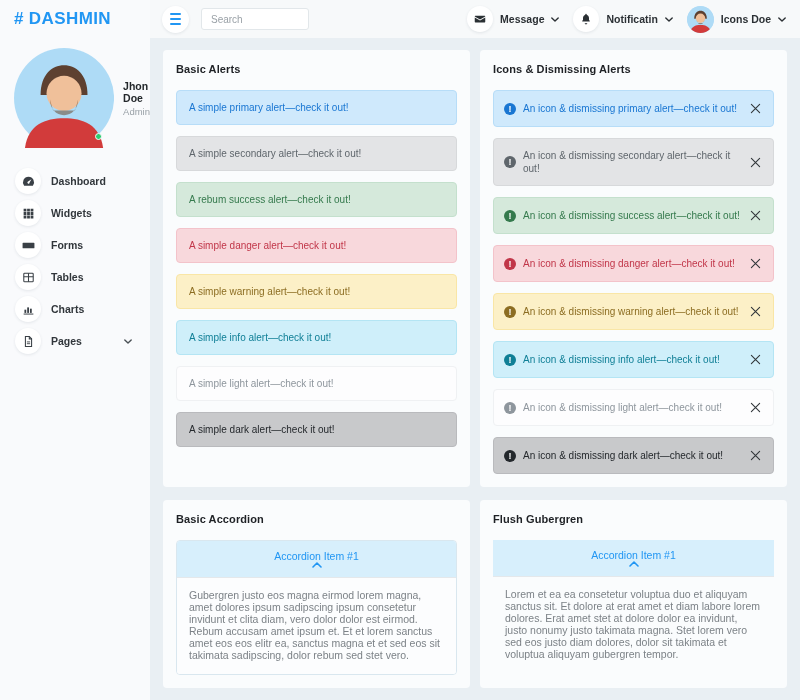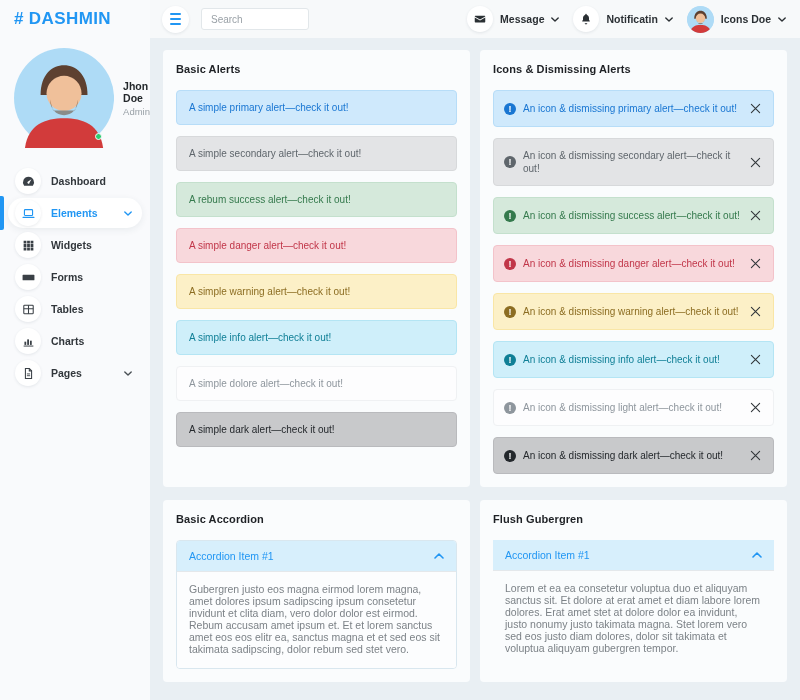--- a/index.html
+++ b/index.html
@@ -78,21 +78,21 @@
   .a-success   { color:#357a4d; background:#d5e9db; border-color:#c4e0cd; }
   .a-danger    { color:#c13649; background:#f8d8dc; border-color:#f3c3ca; }
   .a-warning   { color:#8c6d22; background:#fcf0c7; border-color:#f9e6a6; }
   .a-info      { color:#0f7f96; background:#cfeffa; border-color:#b4e5f4; }
   .a-light     { color:#8e969d; background:#fdfdfe; border-color:#eff1f3; }
   .a-dark      { color:#24282c; background:#c8c9cb; border-color:#b9babd; }
   
   .accordion { border:1px solid #d9e7ef; border-radius:4px; background:#fcfdfe; overflow:hidden; }
   .accordion.flush { border:none; border-radius:0; background:transparent; }
   .acc-head { display:flex; align-items:center; justify-content:space-between;
-              padding:9px 12px; font-size:10.5px; color:#5b6065; cursor:pointer; }
+              padding:9px 12px; font-size:10.5px; color:#5b6065; cursor:pointer;flex-direction:column; }
   .acc-head .chev { color:#6a7075; display:flex; }
   .acc-item.expanded .acc-head { background:#d7effc; color:#2196f3; }
   .acc-item.expanded .acc-head .chev { color:#2196f3; }
   .acc-body { padding:11px 12px 13px 12px; font-size:10.5px; line-height:12px;
               color:#7c8287; border-top:1px solid #e4e8eb; background:#fcfdfe; }
   .accordion.flush .acc-body { background:transparent; }
 </style>
 </head>
 <body>
 
@@ -121,35 +121,20 @@
   </div>
   <nav>
     <div class="nav-item">
       <span class="nav-ic">
         <svg viewBox="0 0 16 16" fill="currentColor">
             <path d="M8 2.2a6.8 6.8 0 0 0-5.4 10.9h10.8A6.8 6.8 0 0 0 8 2.2zm1.1 7.9a1.35 1.35 0 0 1-2.3-1.4c.2-.3.4-.5.7-.6l4.1-2.8-2.4 4.3c0 .2 0 .4-.1.5z"></path>
           </svg>
       </span>
       <span>Dashboard</span>
     </div>
-    <div class="nav-item active">
-      <span class="active-bar"></span>
-      <span class="nav-ic">
-        <svg viewBox="0 0 16 16" fill="none" stroke="currentColor" stroke-width="1.4">
-            <rect x="3" y="3.2" width="10" height="7.2" rx="1"></rect>
-            <path d="M1.3 12.8h13.4" stroke-linecap="round"></path>
-          </svg>
-      </span>
-      <span>Elements</span>
-      <span class="chev">
-        <svg width="8" height="5" viewBox="0 0 10 6">
-            <path d="M1 1l4 4 4-4" fill="none" stroke="currentColor" stroke-width="1.7" stroke-linecap="round" stroke-linejoin="round"></path>
-          </svg>
-      </span>
-    </div>
     <div class="nav-item">
       <span class="nav-ic">
         <svg viewBox="0 0 16 16" fill="currentColor">
             <path d="M2 2h3.4v3.4H2zM6.3 2h3.4v3.4H6.3zM10.6 2H14v3.4h-3.4zM2 6.3h3.4v3.4H2zM6.3 6.3h3.4v3.4H6.3zM10.6 6.3H14v3.4h-3.4zM2 10.6h3.4V14H2zM6.3 10.6h3.4V14H6.3zM10.6 10.6H14V14h-3.4z"></path>
           </svg>
       </span>
       <span>Widgets</span>
     </div>
     <div class="nav-item">
       <span class="nav-ic">
@@ -255,21 +240,21 @@
   <main class="content">
 
     <section class="card">
       <h2 class="card-title">Basic Alerts</h2>
       <div class="alert a-primary"><span>A simple primary alert—check it out!</span></div>
       <div class="alert a-secondary"><span>A simple secondary alert—check it out!</span></div>
       <div class="alert a-success"><span>A rebum success alert—check it out!</span></div>
       <div class="alert a-danger"><span>A simple danger alert—check it out!</span></div>
       <div class="alert a-warning"><span>A simple warning alert—check it out!</span></div>
       <div class="alert a-info"><span>A simple info alert—check it out!</span></div>
-      <div class="alert a-light"><span>A simple dolore alert—check it out!</span></div>
+      <div class="alert a-light"><span>A simple light alert—check it out!</span></div>
       <div class="alert a-dark"><span>A simple dark alert—check it out!</span></div>
     </section>
 
     <section class="card">
       <h2 class="card-title">Icons &amp; Dismissing Alerts</h2>
 
       <div class="alert d a-primary">
         <span class="ic-ex"></span>
         <span class="txt">An icon &amp; dismissing primary alert—check it out!</span>
         <button class="close-btn">

